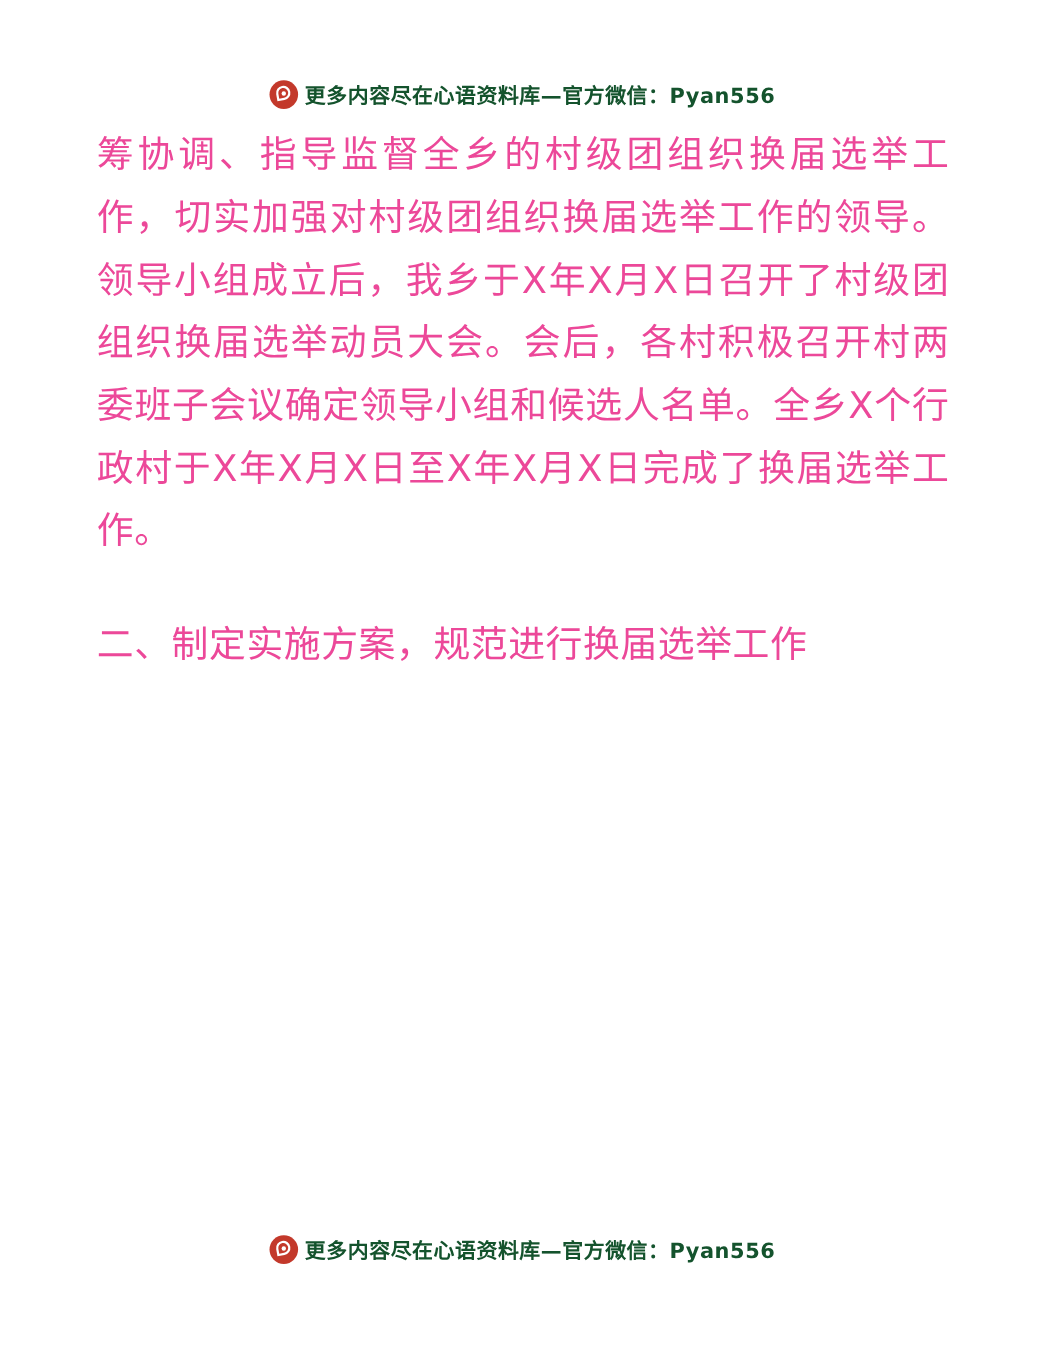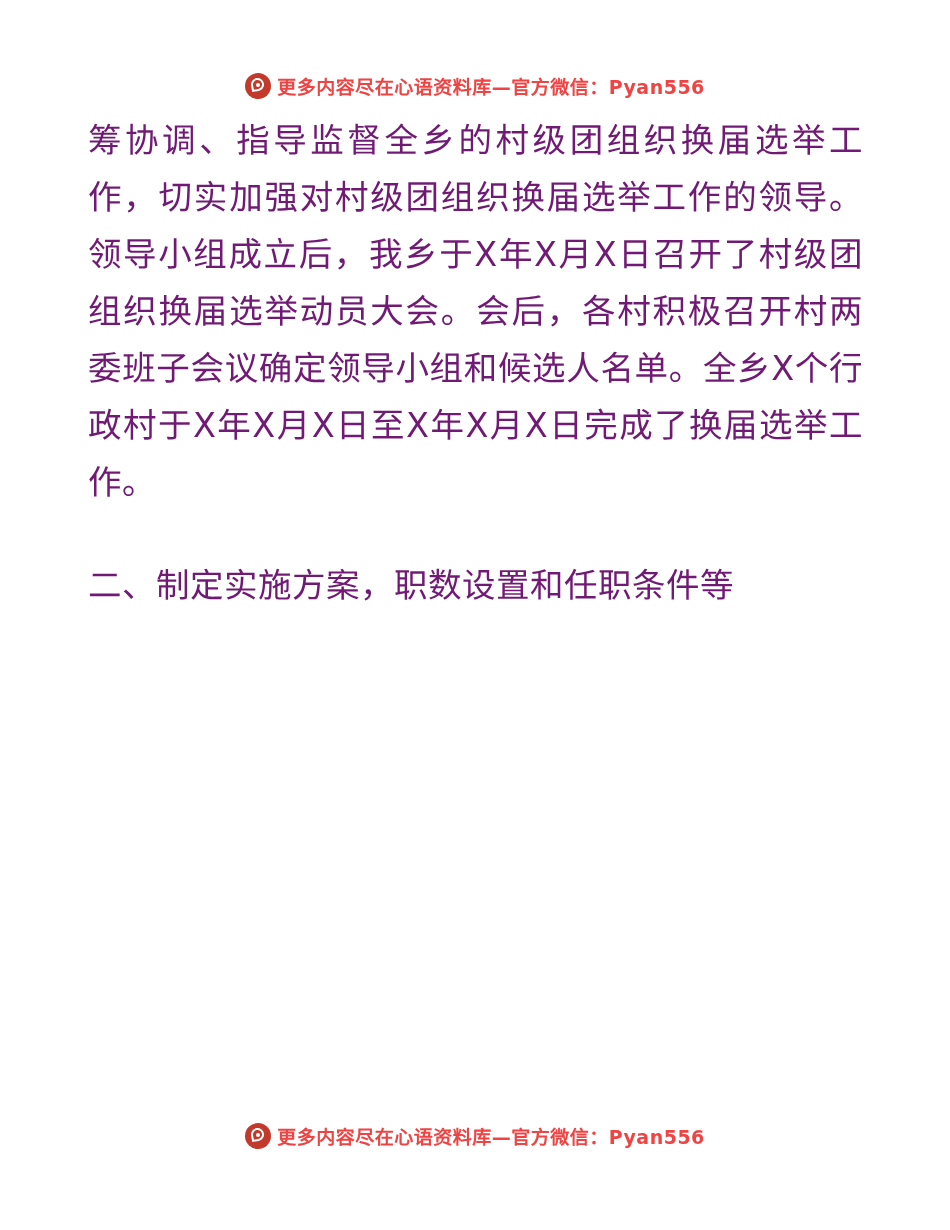--- a/index.html
+++ b/index.html
@@ -63,39 +63,39 @@
     position: absolute;
     left: 11px;
     top: 10px;
     width: 4px;
     height: 4px;
     background: #ffffff;
     border-radius: 50%;
   }
 
   .promo-text {
-    color: #ef4444;
+    color: #14532d;
     font-size: 19px;
     font-weight: bold;
     letter-spacing: 0.5px;
   }
 
   
   .doc-body {
     position: absolute;
     left: 88px;
     top: 112px;
     width: 775px;
   }
 
   p.para {
     margin: 0 0 0 0;
     font-size: 33.5px;
     line-height: 57px;
-    color: #701a75;
+    color: #ec4899;
     text-align: justify;
     text-justify: inter-ideograph;
     letter-spacing: 0.5px;
     font-family: "DejaVu Sans", "Liberation Sans", sans-serif;
     font-weight: 500;
   }
 
   p.para.heading {
     margin-top: 46px;
     margin-bottom: 26px;
@@ -109,21 +109,21 @@
 
 <div class="page">
 
   <div class="promo promo-top">
     <span class="promo-logo"></span>
     <span class="promo-text">更多内容尽在心语资料库—官方微信：Pyan556</span>
   </div>
 
   <div class="doc-body">
     <p class="para">筹协调、指导监督全乡的村级团组织换届选举工作，切实加强对村级团组织换届选举工作的领导。领导小组成立后，我乡于X年X月X日召开了村级团组织换届选举动员大会。会后，各村积极召开村两委班子会议确定领导小组和候选人名单。全乡X个行政村于X年X月X日至X年X月X日完成了换届选举工作。</p>
-    <p class="para heading"> 二、制定实施方案，职数设置和任职条件等</p>
+    <p class="para heading"> 二、制定实施方案，规范进行换届选举工作</p>
   </div>
 
   <div class="promo promo-bottom">
     <span class="promo-logo"></span>
     <span class="promo-text">更多内容尽在心语资料库—官方微信：Pyan556</span>
   </div>
 
 </div>
 
 </body></html>

